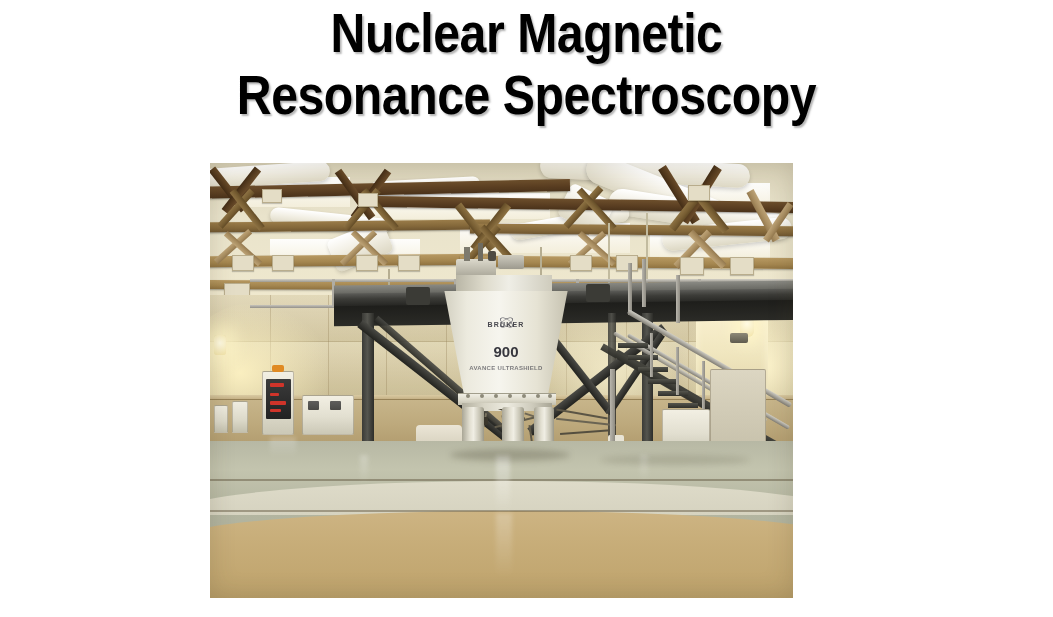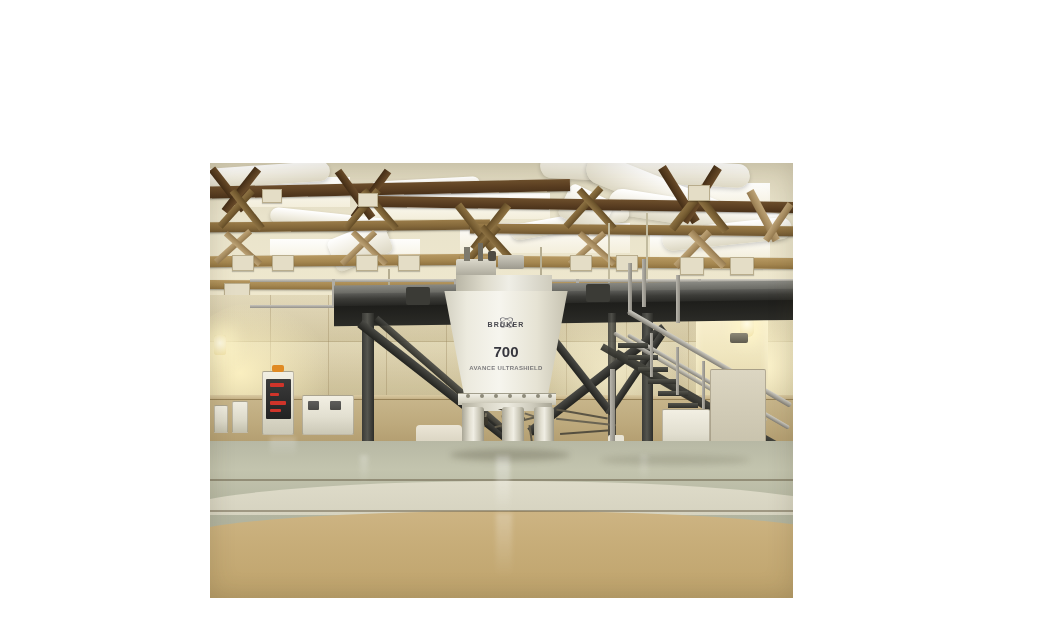--- a/index.html
+++ b/index.html
@@ -350,20 +350,24 @@
     left: 0; top: 0; width: 100%; height: 100%;
     box-shadow: inset 0 0 26px rgba(60,50,25,0.18);
     pointer-events: none;
   }
 </style>
 </head>
 <body>
 
 <div id="slide">
 
+  <div id="title-block">
+    <span class="title-line">Nuclear Magnetic</span>
+    <span class="title-line">Resonance Spectroscopy</span>
+  </div>
 
   <div id="photo" title="Bruker 900 MHz NMR spectrometer magnet on an elevated steel platform inside a laboratory hall with wooden roof trusses">
 
     <div class="wall-upper"></div>
 
     <div class="wall-panel-band" style="top:118px;height:60px;"></div>
     <div class="wall-panel-band" style="top:178px;height:60px;"></div>
 
     <div class="wall-seam" style="left:60px;"></div>
     <div class="wall-seam" style="left:118px;"></div>
@@ -529,21 +533,21 @@
     <div class="plate" style="left:424px;top:290px;width:26px;height:10px;"></div>
 
     <div class="magnet-top" style="left:246px;top:112px;width:96px;height:18px;"></div>
     <div class="magnet-cone" style="left:226px;top:128px;width:140px;height:104px;">
       <div style="position:absolute;left:0;top:30px;width:100%;">
         <div class="brand-logo">BRUKER</div>
       </div>
       <div class="brand-atom" style="left:50%;top:24px;margin-left:-7px;"></div>
       <div class="brand-atom2" style="left:50%;top:24px;margin-left:-7px;"></div>
       <div style="position:absolute;left:0;top:52px;width:100%;">
-        <div class="brand-model">700</div>
+        <div class="brand-model">900</div>
       </div>
       <div style="position:absolute;left:0;top:74px;width:100%;">
         <div class="brand-sub">AVANCE ULTRASHIELD</div>
       </div>
     </div>
 
     <div class="magnet-collar" style="left:248px;top:230px;width:98px;height:12px;"></div>
     <div class="bolt" style="left:256px;top:231px;"></div>
     <div class="bolt" style="left:270px;top:231px;"></div>
     <div class="bolt" style="left:284px;top:231px;"></div>

